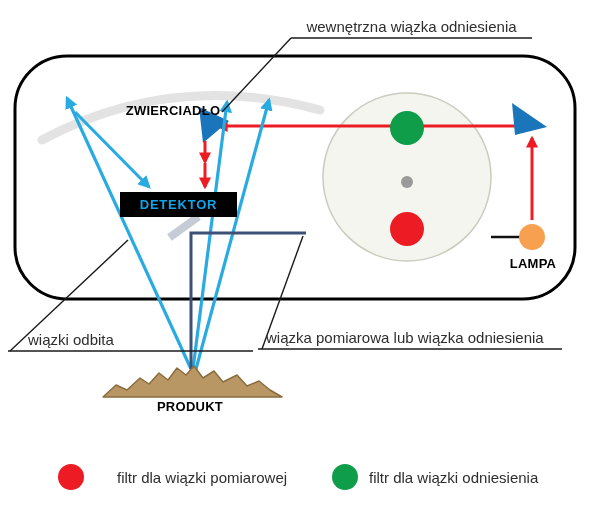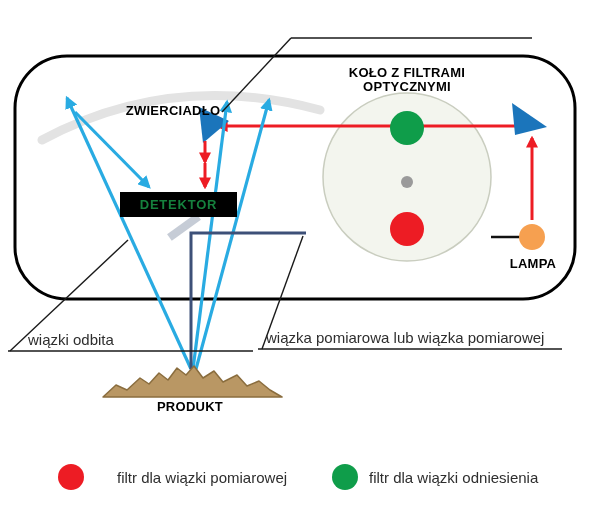--- a/index.html
+++ b/index.html
@@ -12,21 +12,21 @@
     position:absolute;font-size:15px;color:#2e2e2e;white-space:nowrap;
     line-height:17px;
   }
   .comp{
     position:absolute;font-size:13px;font-weight:bold;color:#000;
     letter-spacing:.02em;line-height:14px;white-space:nowrap;
   }
   .ctr{text-align:center;white-space:normal;}
   .detector-box{
     position:absolute;left:120px;top:192px;width:117px;height:25px;
-    background:#000;color:#15803d;display:flex;align-items:center;justify-content:center;
+    background:#000;color:#0ea5e9;display:flex;align-items:center;justify-content:center;
     font-size:13px;font-weight:bold;letter-spacing:.06em;
     font-family:"Liberation Sans", sans-serif;
   }
 </style>
 </head>
 <body>
 
 <div class="stage">
 
   <svg width="600" height="511" viewBox="0 0 600 511">
@@ -76,37 +76,34 @@
     <line x1="291" y1="38" x2="222" y2="112" stroke-width="1.4" stroke="#1a1a1a"></line>
     <line x1="8" y1="351" x2="253" y2="351" stroke-width="1.4" stroke="#1a1a1a"></line>
     <line x1="10" y1="351" x2="128" y2="240" stroke-width="1.4" stroke="#1a1a1a"></line>
     <line x1="258" y1="349" x2="562" y2="349" stroke-width="1.4" stroke="#1a1a1a"></line>
     <line x1="262" y1="349" x2="303" y2="236" stroke-width="1.4" stroke="#1a1a1a"></line>
 
     <circle cx="71" cy="477" r="13" fill="#ed1c24"></circle>
     <circle cx="345" cy="477" r="13" fill="#0f9d4a"></circle>
   </svg>
 
+  <div class="lbl ctr" style="left:291px;top:18px;width:241px;">wewnętrzna wiązka odniesienia</div>
 
   <div class="comp ctr" style="left:113px;top:79px;width:120px;margin-top:25px;">ZWIERCIADŁO</div>
 
-  <div class="comp ctr" style="left:327px;top:66px;width:160px;">
-    <span style="display:block;">KOŁO Z FILTRAMI</span>
-    <span style="display:block;">OPTYCZNYMI</span>
-  </div>
 
   <div class="detector-box">
     <span>DETEKTOR</span>
   </div>
 
   <div class="comp ctr" style="left:503px;top:257px;width:60px;text-align:center;">LAMPA</div>
 
   <div class="lbl" style="left:28px;top:331px;">wiązki odbita</div>
 
-  <div class="lbl" style="left:266px;top:329px;">wiązka pomiarowa lub wiązka pomiarowej</div>
+  <div class="lbl" style="left:266px;top:329px;">wiązka pomiarowa lub wiązka odniesienia</div>
 
   <div class="comp ctr" style="left:130px;top:400px;width:120px;">PRODUKT</div>
 
   <div class="lbl" style="left:95px;top:469px;margin-left:22px;">filtr dla wiązki pomiarowej</div>
 
   <div class="lbl" style="left:369px;top:469px;">filtr dla wiązki odniesienia</div>
 
 </div>
 
 </body></html>

